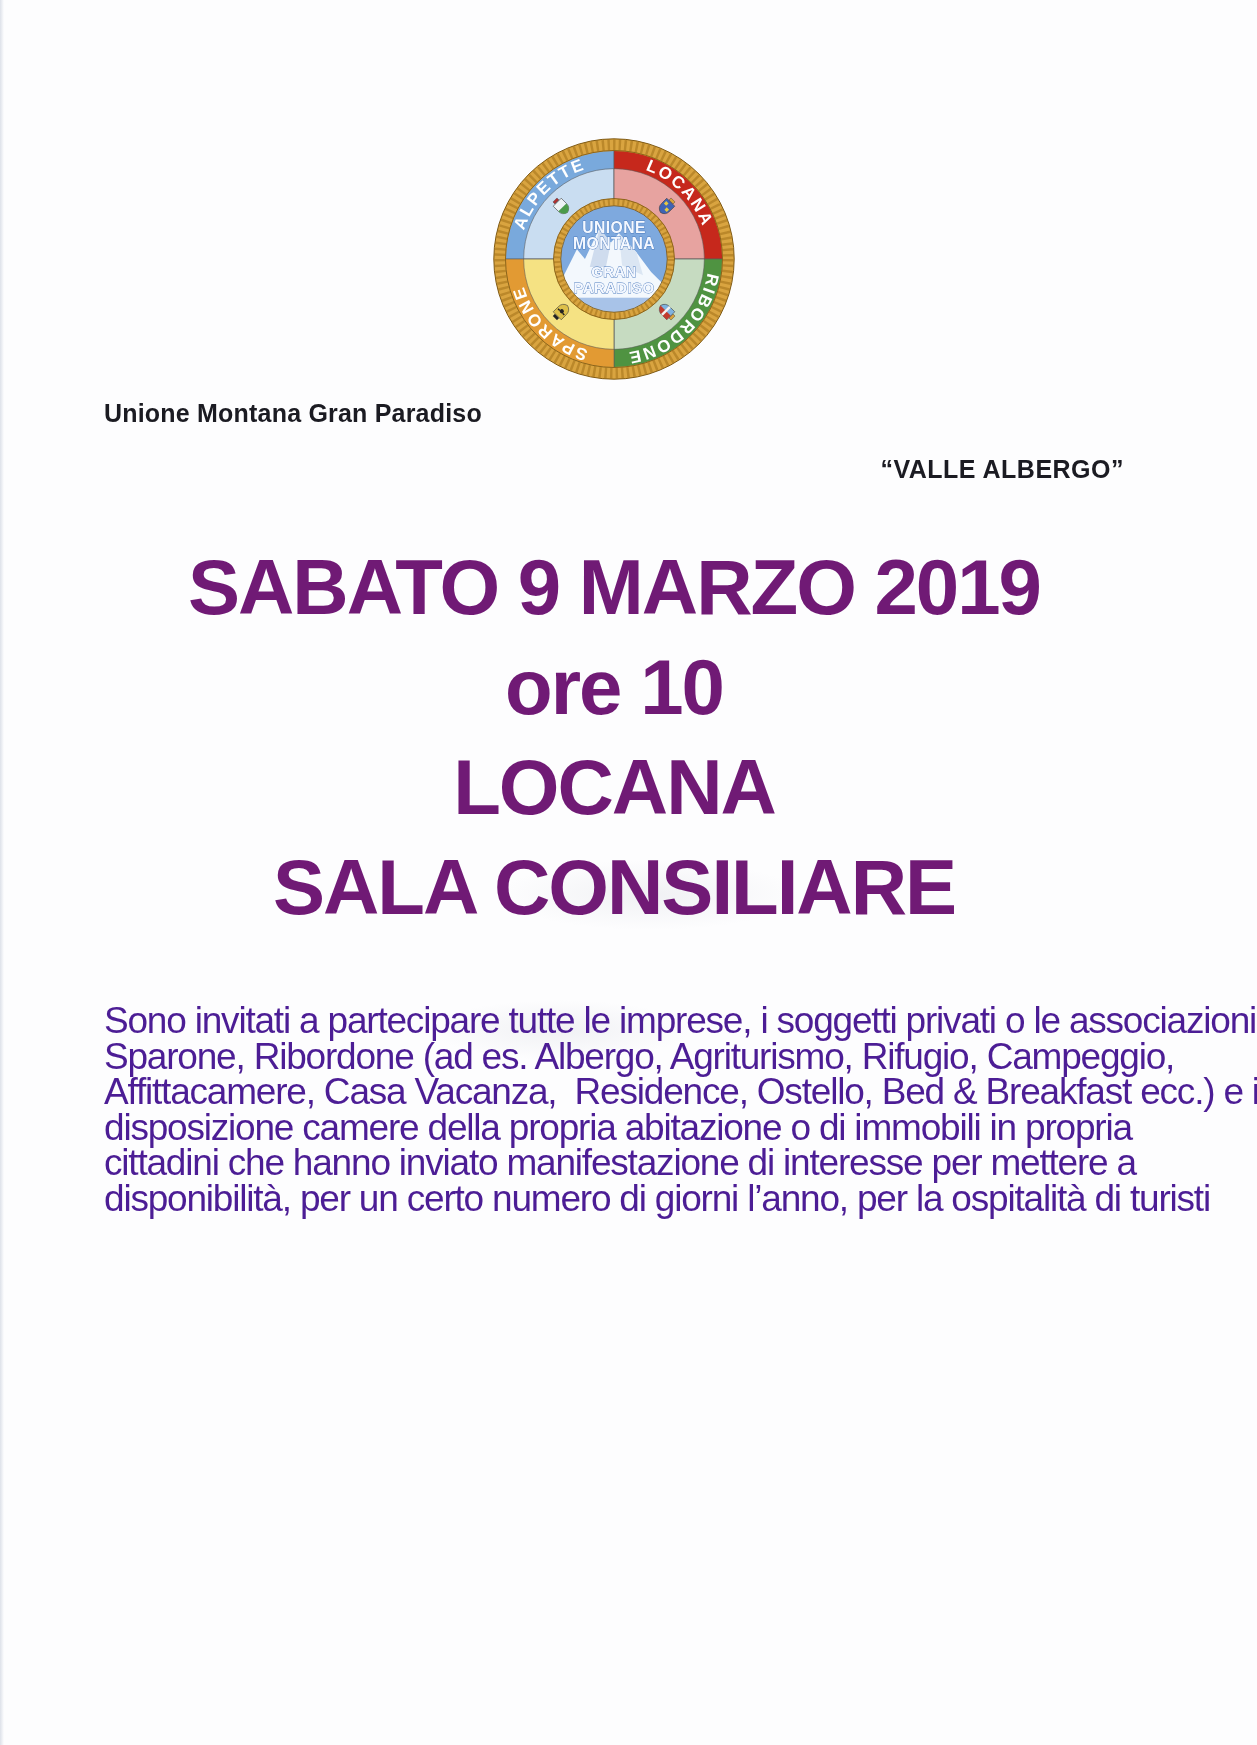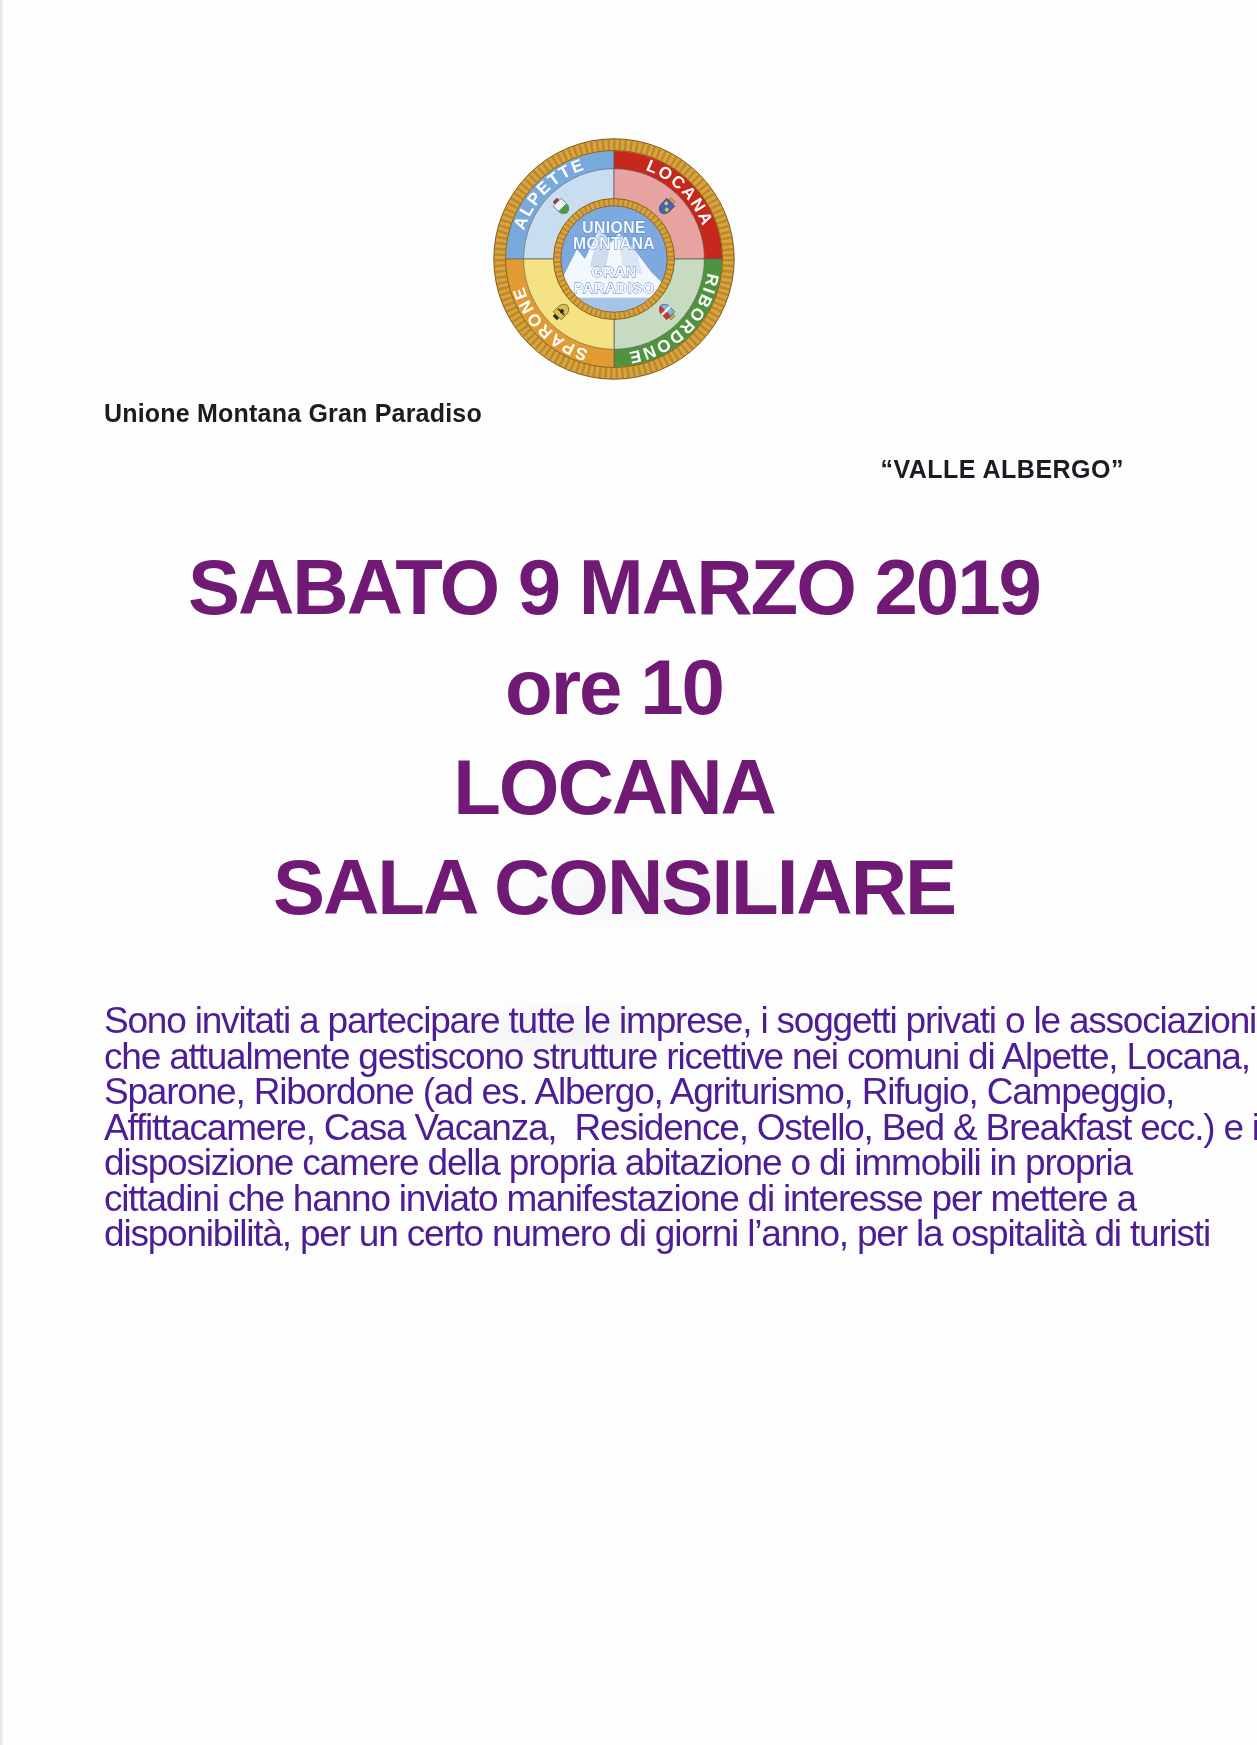--- a/index.html
+++ b/index.html
@@ -168,21 +168,20 @@
 
     <div class="title-block">
       <div>SABATO 9 MARZO 2019</div>
       <div>ore 10</div>
       <div>LOCANA</div>
       <div>SALA CONSILIARE</div>
     </div>
 
     <div class="body-text">
       <div class="jline">Sono invitati a partecipare tutte le imprese, i soggetti privati o le associazioni</div>
-      <div class="jline">che attualmente gestiscono strutture ricettive nei comuni di Alpette, Locana,</div>
       <div class="jline">Sparone, Ribordone (ad es. Albergo, Agriturismo, Rifugio, Campeggio,</div>
       <div class="jline">Affittacamere, Casa Vacanza,&nbsp; Residence, Ostello, Bed &amp; Breakfast ecc.) e i</div>
       <div class="jline">disposizione camere della propria abitazione o di immobili in propria</div>
       <div class="jline">cittadini che hanno inviato manifestazione di interesse per mettere a</div>
       <div class="last">disponibilità, per un certo numero di giorni l’anno, per la ospitalità di turisti</div>
     </div>
 
   </div>
 </div>
 

